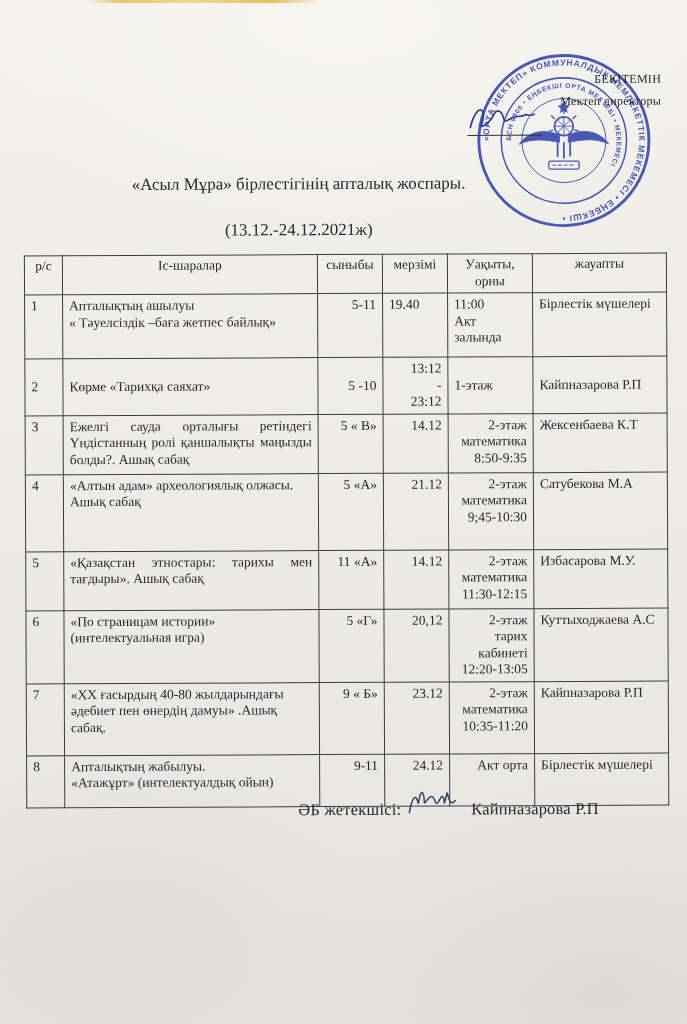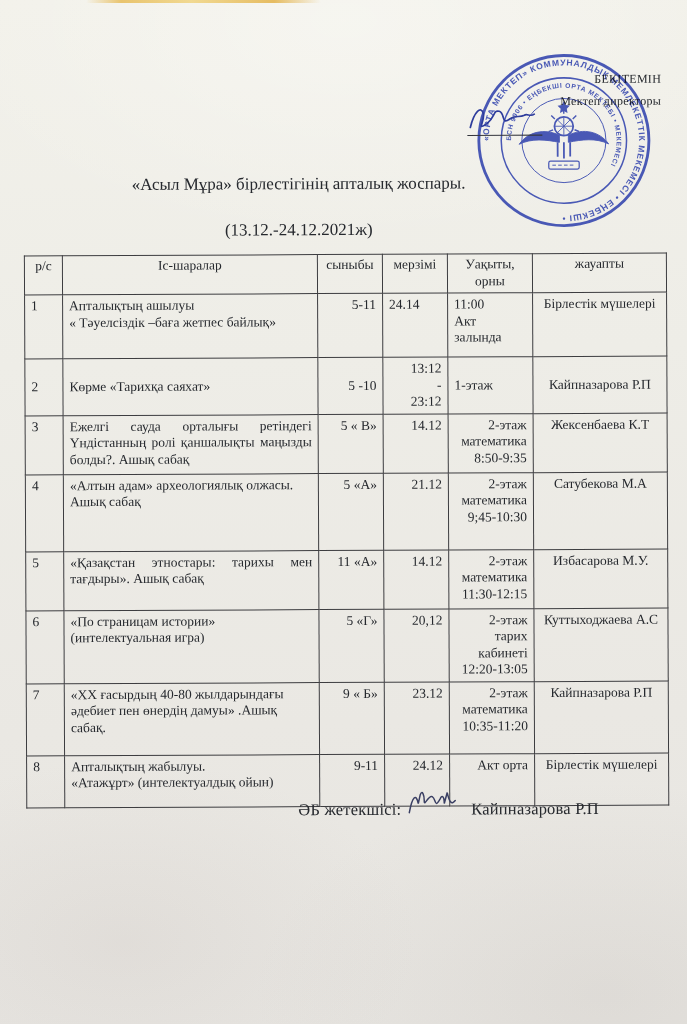--- a/index.html
+++ b/index.html
@@ -49,21 +49,21 @@
     white-space:pre-line;
     overflow:hidden;
   }
   table.plan th{font-weight:normal;text-align:center;height:33px;padding-top:2px;}
   th.h-num{text-align:left;padding-left:6px;margin-left:24px;}
   td.cell-num{text-align:left;padding-left:9px;}
   td.cell-act{text-align:left;padding-left:8px;padding-right:10px;}
   td.just{text-align:justify;}
   td.cell-class,td.cell-date,td.cell-place{text-align:right;}
   td.left{text-align:left;}
-  td.cell-resp{text-align:center;padding-left:8px;}
+  td.cell-resp{text-align:left;padding-left:8px;}
   tr.r1 td{height:57px;}
   tr.r2 td{height:46px;vertical-align:middle;}
   tr.r2 td.cell-date{vertical-align:top;border-radius:9px;}
   tr.r3 td{height:52px;}
   tr.r4 td{height:70px;}
   tr.r5 td{height:52px;}
   tr.r6 td{height:65px;}
   tr.r7 td{height:65px;}
   tr.r8 td{height:45px;}
   
@@ -146,21 +146,21 @@
 орны</th>
           <th>жауапты</th>
         </tr>
       </thead>
       <tbody>
         <tr class="r1">
           <td class="cell-num">1</td>
           <td class="cell-act">Апталықтың ашылуы
 « Тәуелсіздік –баға жетпес байлық»</td>
           <td class="cell-class">5-11</td>
-          <td class="cell-date left">24.14</td>
+          <td class="cell-date left">19.40</td>
           <td class="cell-place left">11:00
 Акт
 залында</td>
           <td class="cell-resp">Бірлестік мүшелері</td>
         </tr>
         <tr class="r2">
           <td class="cell-num">2</td>
           <td class="cell-act">Көрме «Тарихқа саяхат»</td>
           <td class="cell-class">5 -10</td>
           <td class="cell-date">13:12

